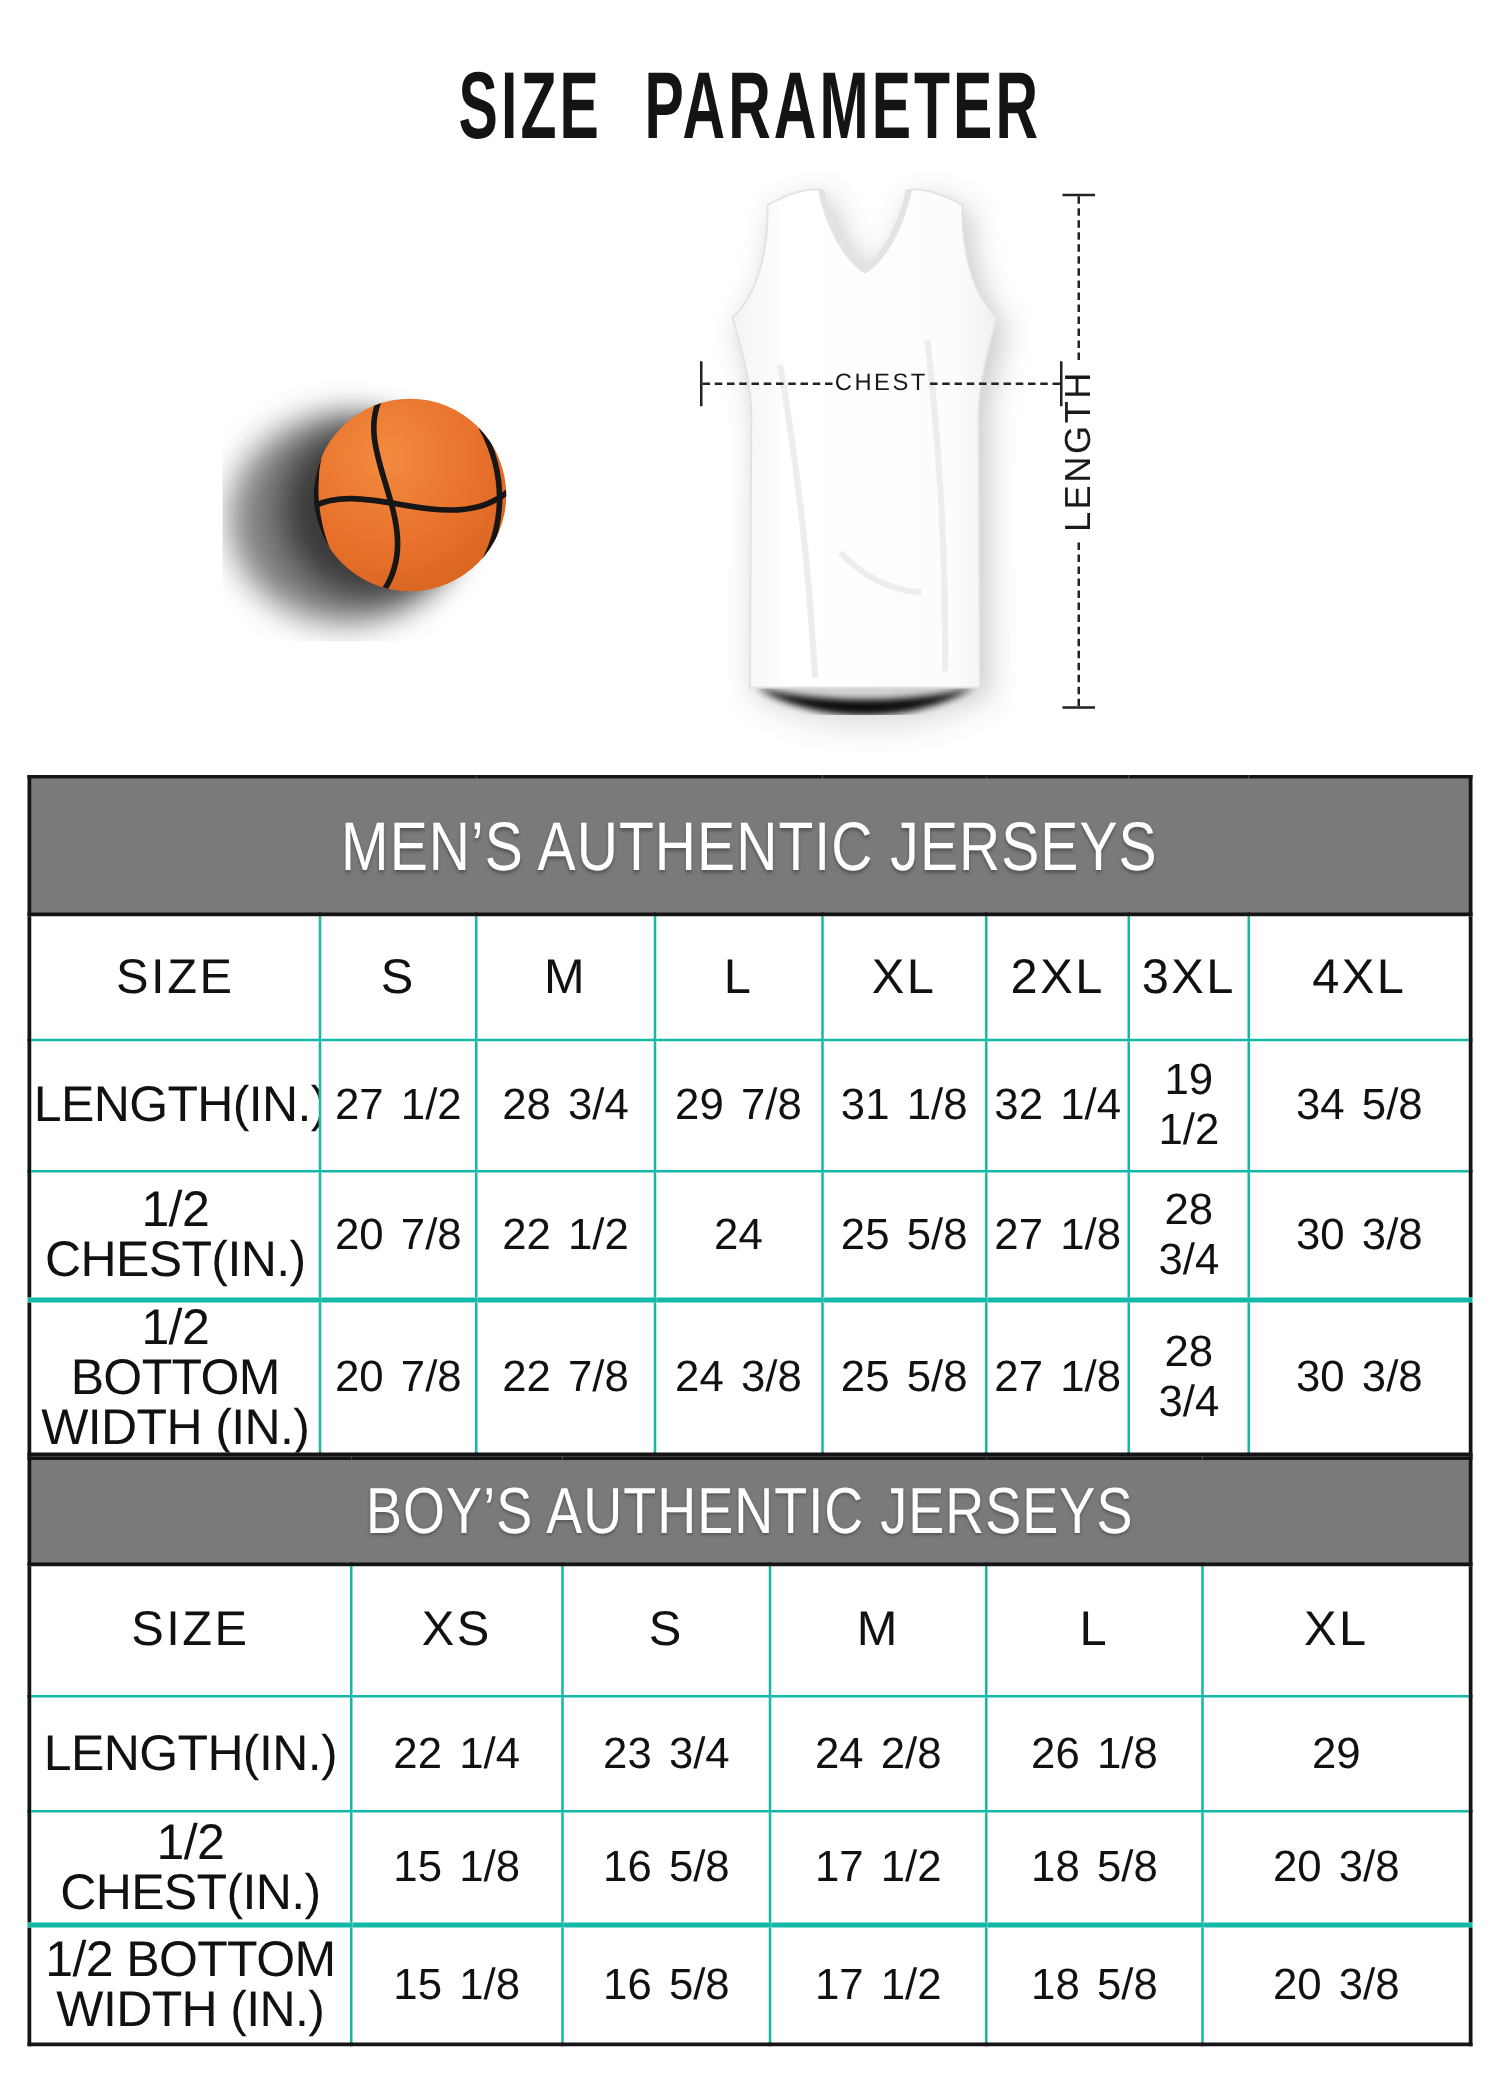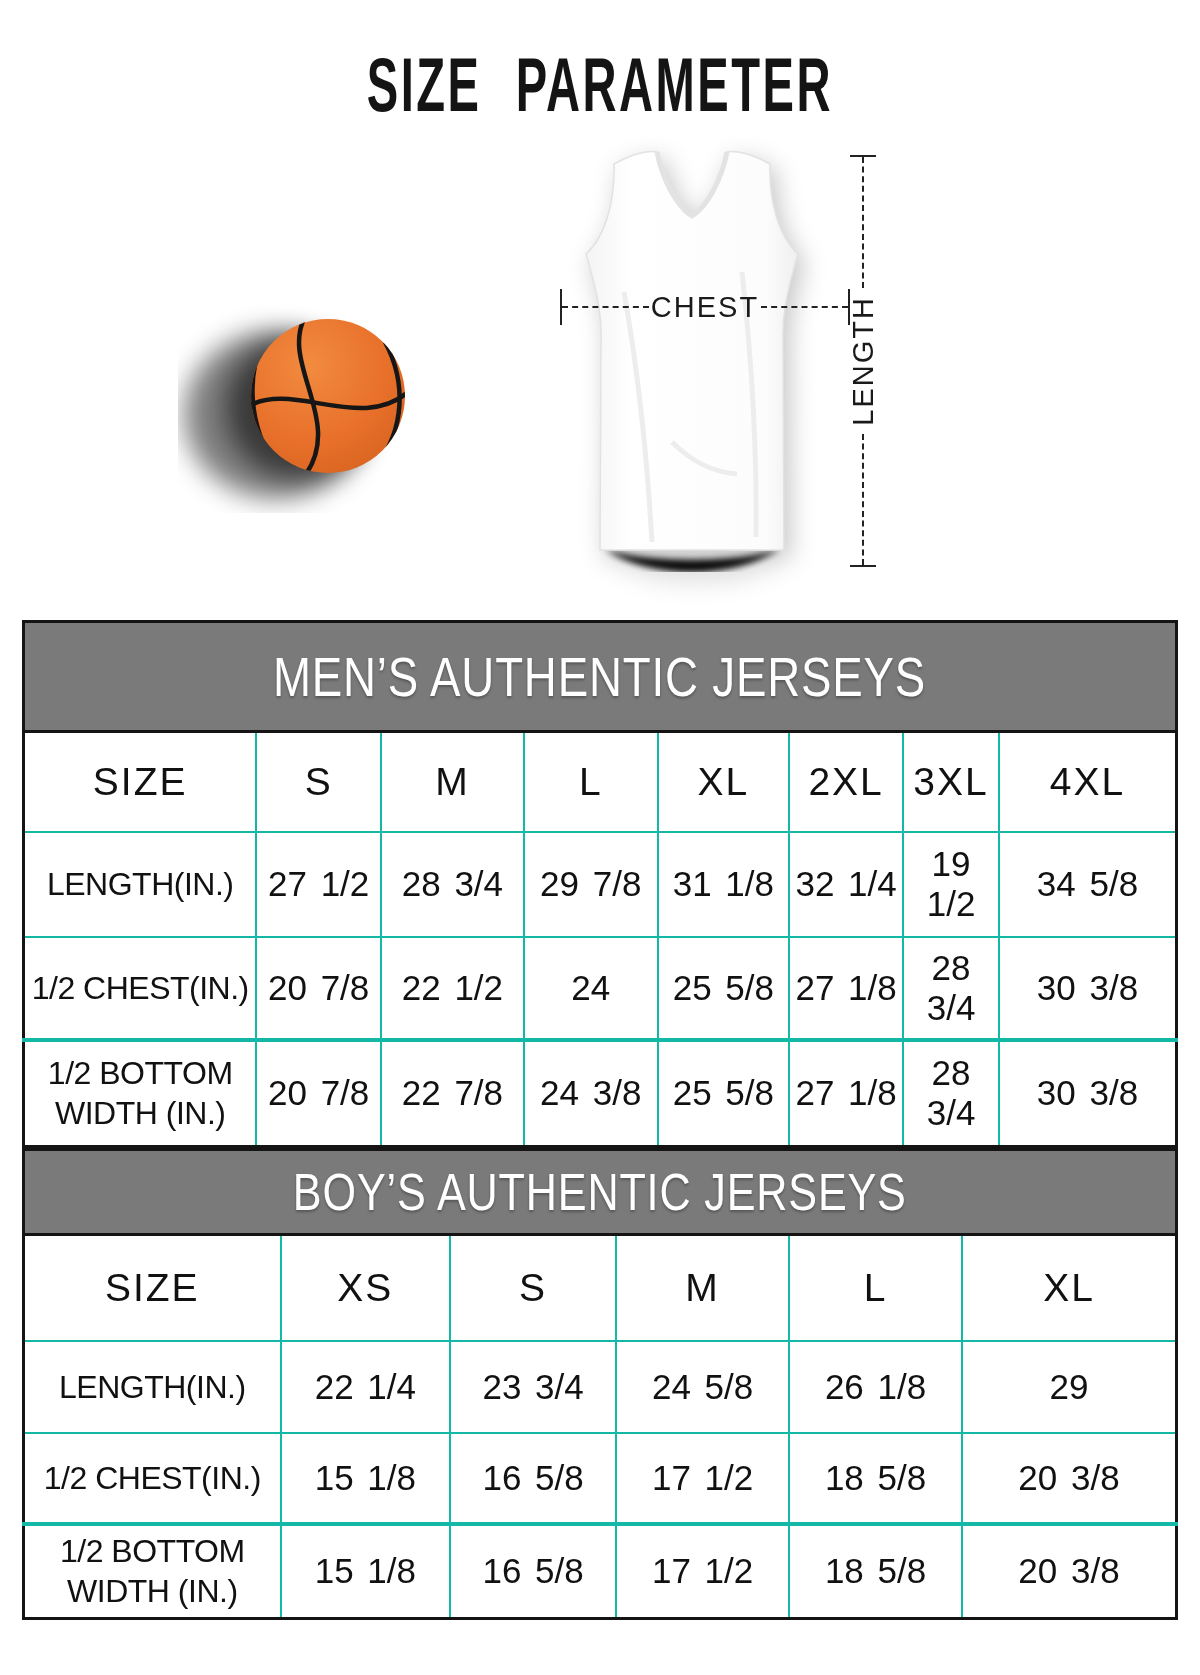--- a/index.html
+++ b/index.html
@@ -21,21 +21,21 @@
     position:absolute;left:552px;top:27px;width:280px;height:430px;
     filter:drop-shadow(6px 8px 12px rgba(0,0,0,0.22));
   }
   .chest-line{
     position:absolute;left:560px;top:174px;width:290px;height:36px;
     display:flex;align-items:center;
   }
   .vtick{width:2px;height:36px;background:#222;}
   .hdash{flex:1;height:0;border-top:2px dashed #222;}
   .measure-label{
-    font-size:29px;letter-spacing:2px;color:#1a1a1a;padding:0 2px;white-space:nowrap;
+    font-size:19px;letter-spacing:2px;color:#1a1a1a;padding:0 2px;white-space:nowrap;
   }
   .length-line{
     position:absolute;left:845px;top:40px;width:36px;height:412px;
     display:flex;flex-direction:column;align-items:center;
   }
   .htick{height:2px;width:26px;background:#222;}
   .vdash{flex:1;width:0;border-left:2px dashed #222;}
   .vlabel{
     writing-mode:vertical-rl;transform:rotate(180deg);
     font-size:29px;letter-spacing:2px;color:#1a1a1a;margin:8px 0;white-space:nowrap;
@@ -51,21 +51,21 @@
   }
   .size-table .banner{
     background:var(--banner-gray,#7a7a7a);border:3px solid #141414;
   }
   .banner-text{
     display:inline-block;color:#ffffff;font-size:55px;font-weight:400;
     letter-spacing:1px;transform:scaleX(0.83);white-space:nowrap;
     text-shadow:0 2px 3px rgba(0,0,0,0.30);
   }
   .col-head{font-size:39px;font-weight:400;letter-spacing:2px;border-top-width:3px !important;}
-  .row-label{font-size:32px;letter-spacing:-0.5px;line-height:40px;}
+  .row-label{font-size:40px;letter-spacing:-0.5px;line-height:40px;}
   .cell-val{font-size:35px;word-spacing:4px;}
   .row-last td{border-top-width:4px;}
   .mens .banner-row{height:110px;text-decoration:underline;}
   .mens .cols-row{height:100px;}
   .mens .r1{height:105px;}
   .mens .r2{height:103px;}
   .mens .r3{height:107px;}
   .boys{padding-left:43px;}
   .boys .banner-row{height:85px;}
   .boys .banner-text{font-size:52px;}
@@ -227,21 +227,21 @@
       <th class="col-head">M</th>
       <th class="col-head">L</th>
       <th class="col-head">XL</th>
     </tr>
   </thead>
   <tbody>
     <tr class="r1">
       <td class="row-label">LENGTH(IN.)</td>
       <td class="cell-val">22 1/4</td>
       <td class="cell-val">23 3/4</td>
-      <td class="cell-val">24 5/8</td>
+      <td class="cell-val">24 2/8</td>
       <td class="cell-val">26 1/8</td>
       <td class="cell-val">29</td>
     </tr>
     <tr class="r2">
       <td class="row-label">1/2 CHEST(IN.)</td>
       <td class="cell-val">15 1/8</td>
       <td class="cell-val">16 5/8</td>
       <td class="cell-val">17 1/2</td>
       <td class="cell-val">18 5/8</td>
       <td class="cell-val">20 3/8</td>

